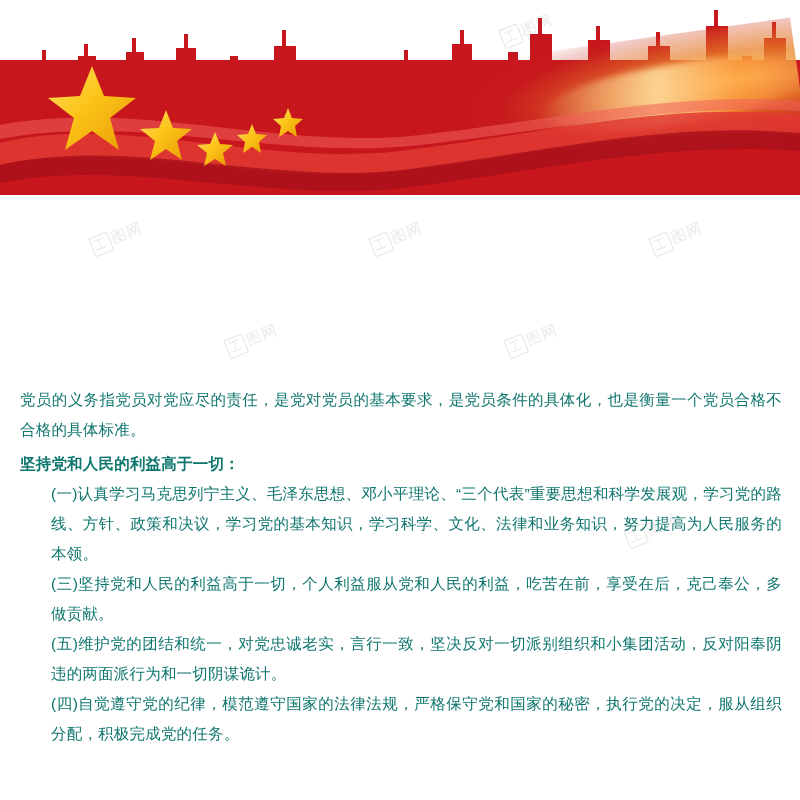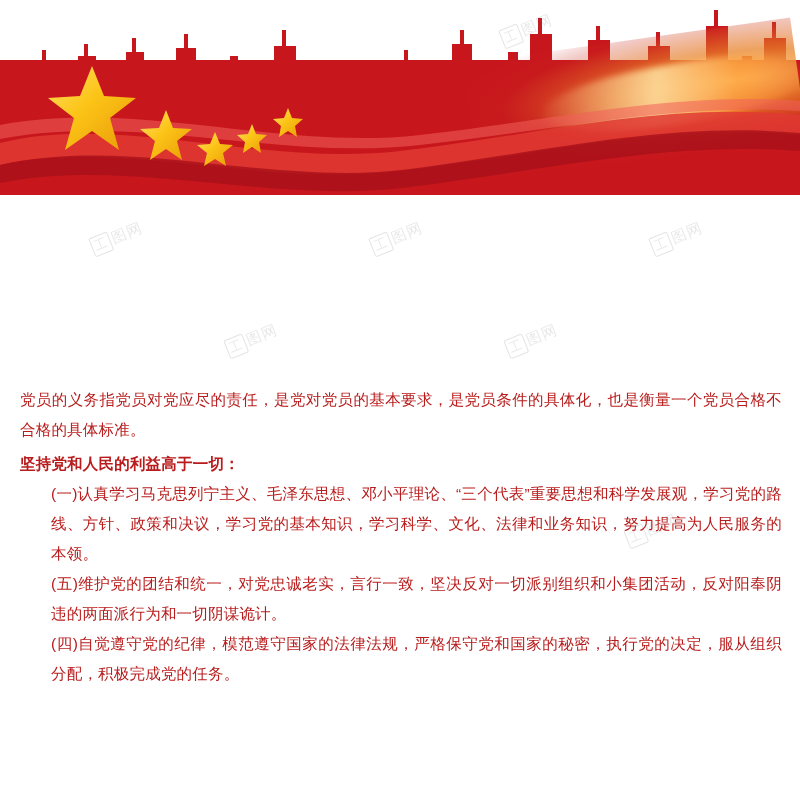--- a/index.html
+++ b/index.html
@@ -99,21 +99,21 @@
     font-size: 13px;
     border-radius: 2px;
   }
 
   
   .content {
     position: absolute;
     left: 20px;
     top: 385px;
     width: 762px;
-    color: #b91c1c;
+    color: #0f766e;
     font-size: 15.5px;
     line-height: 30px;
     letter-spacing: 0.2px;
   }
   .content p {
     margin: 0 0 0 0;
     text-align: justify;
   }
   .content p.heading {
     font-weight: bold;
@@ -198,15 +198,16 @@
   <span class="wm-mark">工</span><span>图网</span>
 </div>
 <div class="wm" style="left:625px; top:520px;">
   <span class="wm-mark">工</span><span>图网</span>
 </div>
 
 <div class="content">
   <p>党员的义务指党员对党应尽的责任，是党对党员的基本要求，是党员条件的具体化，也是衡量一个党员合格不合格的具体标准。</p>
   <p class="heading">坚持党和人民的利益高于一切：</p>
   <p class="clause">(一)认真学习马克思列宁主义、毛泽东思想、邓小平理论、“三个代表”重要思想和科学发展观，学习党的路线、方针、政策和决议，学习党的基本知识，学习科学、文化、法律和业务知识，努力提高为人民服务的本领。</p>
+  <p class="clause">(三)坚持党和人民的利益高于一切，个人利益服从党和人民的利益，吃苦在前，享受在后，克己奉公，多做贡献。</p>
   <p class="clause">(五)维护党的团结和统一，对党忠诚老实，言行一致，坚决反对一切派别组织和小集团活动，反对阳奉阴违的两面派行为和一切阴谋诡计。</p>
   <p class="clause">(四)自觉遵守党的纪律，模范遵守国家的法律法规，严格保守党和国家的秘密，执行党的决定，服从组织分配，积极完成党的任务。</p>
 </div>
 
 </body></html>

